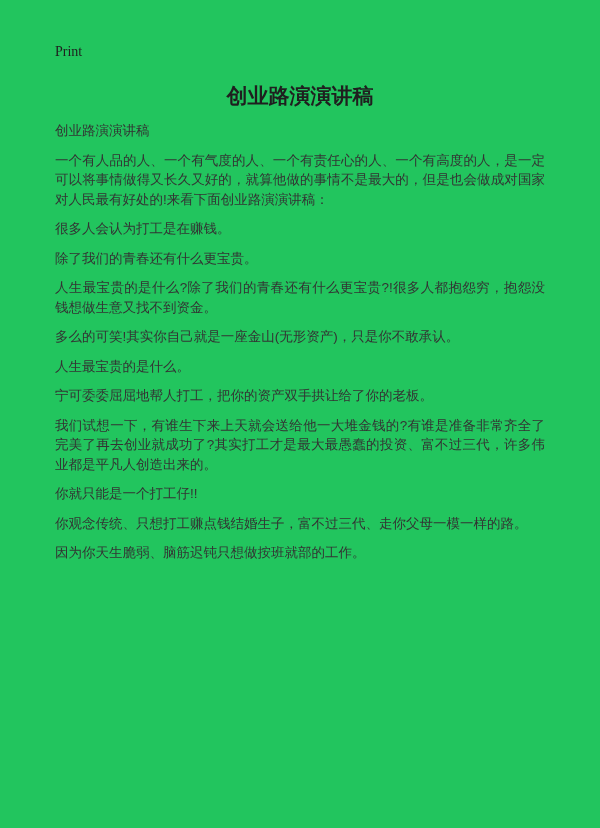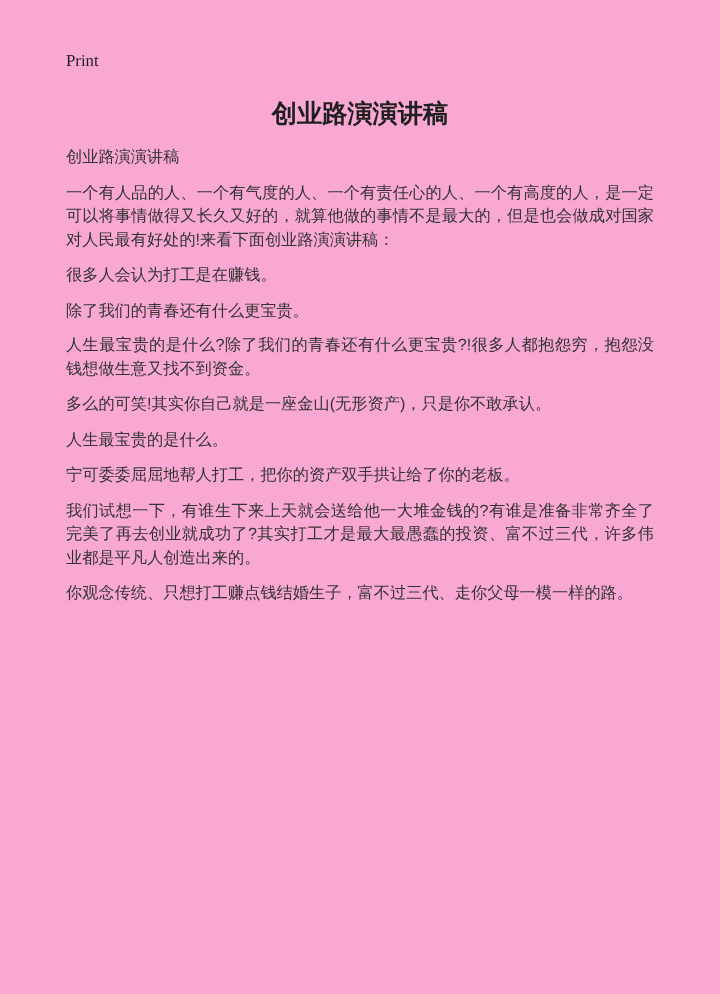--- a/index.html
+++ b/index.html
@@ -6,21 +6,21 @@
     margin: 0;
     padding: 0;
     background: #ffffff;
   }
   .page {
     position: relative;
     width: 600px;
     height: 828px;
     box-sizing: border-box;
     padding: 44px 55px 0 55px;
-    background: #f9a8d4;
+    background: #22c55e;
     overflow: hidden;
     font-family: "Liberation Sans", sans-serif;
   }
   .print-label {
     font-family: "Liberation Serif", serif;
     font-size: 14px;
     line-height: 16px;
     color: #1f1f1f;
     cursor: pointer;
   }
@@ -57,14 +57,16 @@
   <p class="body-text subtitle">创业路演演讲稿</p>
 
   <p class="body-text">一个有人品的人、一个有气度的人、一个有责任心的人、一个有高度的人，是一定可以将事情做得又长久又好的，就算他做的事情不是最大的，但是也会做成对国家对人民最有好处的!来看下面创业路演演讲稿：</p>
   <p class="body-text">很多人会认为打工是在赚钱。</p>
   <p class="body-text">除了我们的青春还有什么更宝贵。</p>
   <p class="body-text">人生最宝贵的是什么?除了我们的青春还有什么更宝贵?!很多人都抱怨穷，抱怨没钱想做生意又找不到资金。</p>
   <p class="body-text">多么的可笑!其实你自己就是一座金山(无形资产)，只是你不敢承认。</p>
   <p class="body-text">人生最宝贵的是什么。</p>
   <p class="body-text">宁可委委屈屈地帮人打工，把你的资产双手拱让给了你的老板。</p>
   <p class="body-text">我们试想一下，有谁生下来上天就会送给他一大堆金钱的?有谁是准备非常齐全了完美了再去创业就成功了?其实打工才是最大最愚蠢的投资、富不过三代，许多伟业都是平凡人创造出来的。</p>
+  <p class="body-text">你就只能是一个打工仔!!</p>
   <p class="body-text">你观念传统、只想打工赚点钱结婚生子，富不过三代、走你父母一模一样的路。</p>
+  <p class="body-text">因为你天生脆弱、脑筋迟钝只想做按班就部的工作。</p>
 </div>
 
 </body></html>

